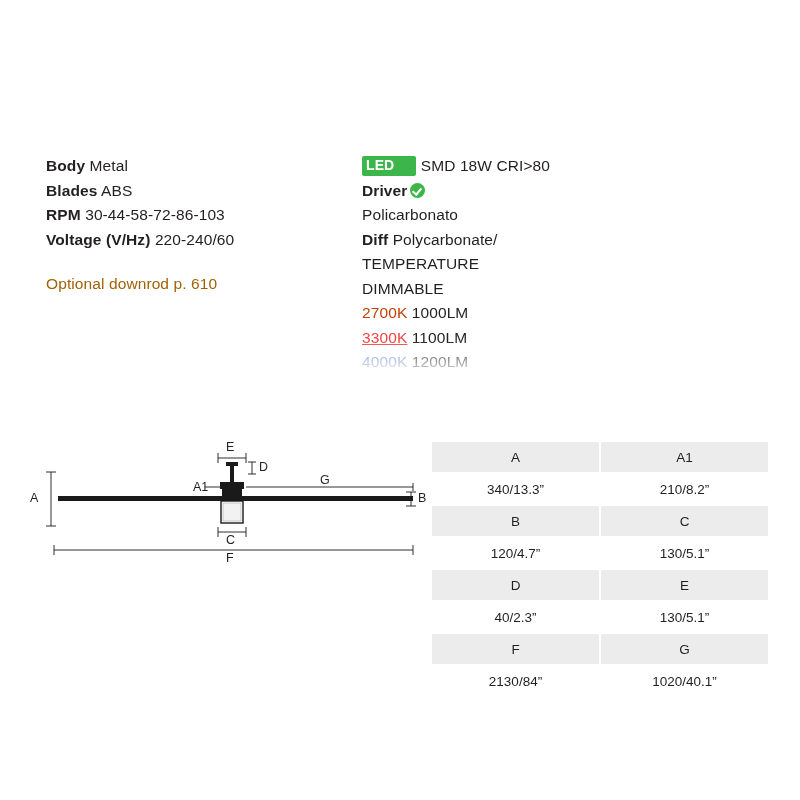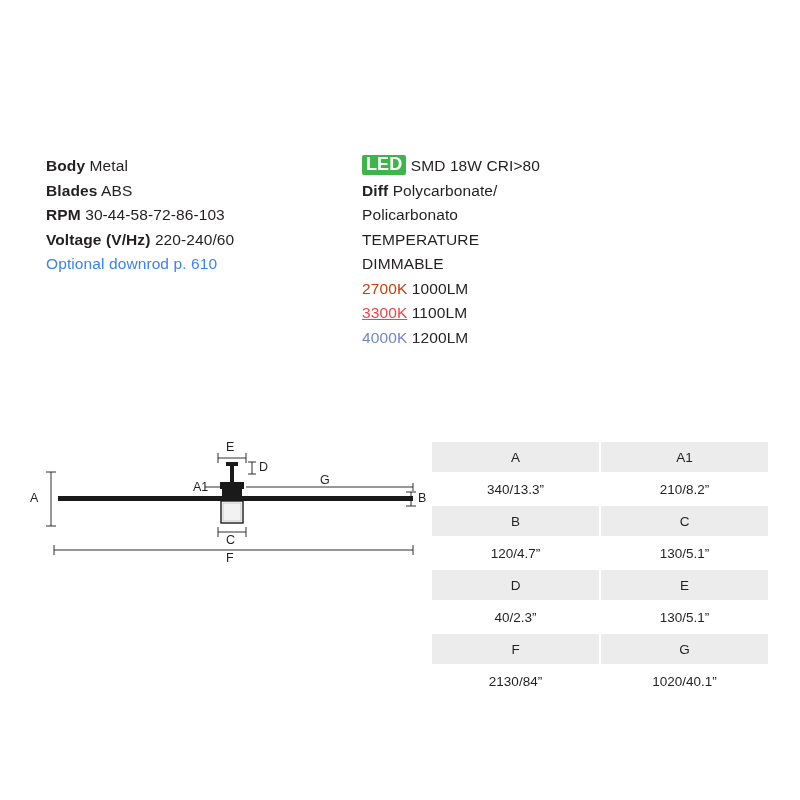--- a/index.html
+++ b/index.html
@@ -42,35 +42,36 @@
     white-space: nowrap;
     letter-spacing: 0.1px;
   }
   .spec-line .k {
     font-weight: bold;
   }
   .spec-line .v {
     font-weight: normal;
   }
   .muted {
-    color: #3b82f6;
+    color: #a16207;
+    margin-top: 20px;
   }
   .muted .k {
     font-weight: normal;
   }
 
   
   .led-badge {
     display: inline-block;
     background: #3cb54a;
     color: #ffffff;
     font-weight: bold;
-    font-size: 18px;
+    font-size: 14px;
     line-height: 17px;
-    padding: 1px 4px 2px 4px;
+    padding: 1px 22px 2px 4px;
     border-radius: 2px;
     vertical-align: 1px;
   }
   .check-badge {
     display: inline-block;
     width: 15px;
     height: 15px;
     border-radius: 50%;
     background: #3cb54a;
     position: relative;
@@ -170,25 +171,28 @@
       <span class="v">p. 610</span>
     </div>
   </div>
 
   <div class="spec-col-right">
     <div class="spec-line">
       <span class="led-badge">LED</span>
       <span class="v">SMD 18W CRI&gt;80</span>
     </div>
     <div class="spec-line">
+      <span class="k">Driver</span><span class="check-badge"></span>
+    </div>
+    <div class="spec-line">
+      <span class="v">Policarbonato</span>
+    </div>
+    <div class="spec-line">
       <span class="k">Diff</span>
       <span class="v">Polycarbonate/</span>
-    </div>
-    <div class="spec-line">
-      <span class="v">Policarbonato</span>
     </div>
     <div class="spec-line">
       <span class="v">TEMPERATURE</span>
     </div>
     <div class="spec-line">
       <span class="v">DIMMABLE</span>
     </div>
     <div class="spec-line">
       <span class="k-2700">2700K</span>
       <span class="v">1000LM</span>

